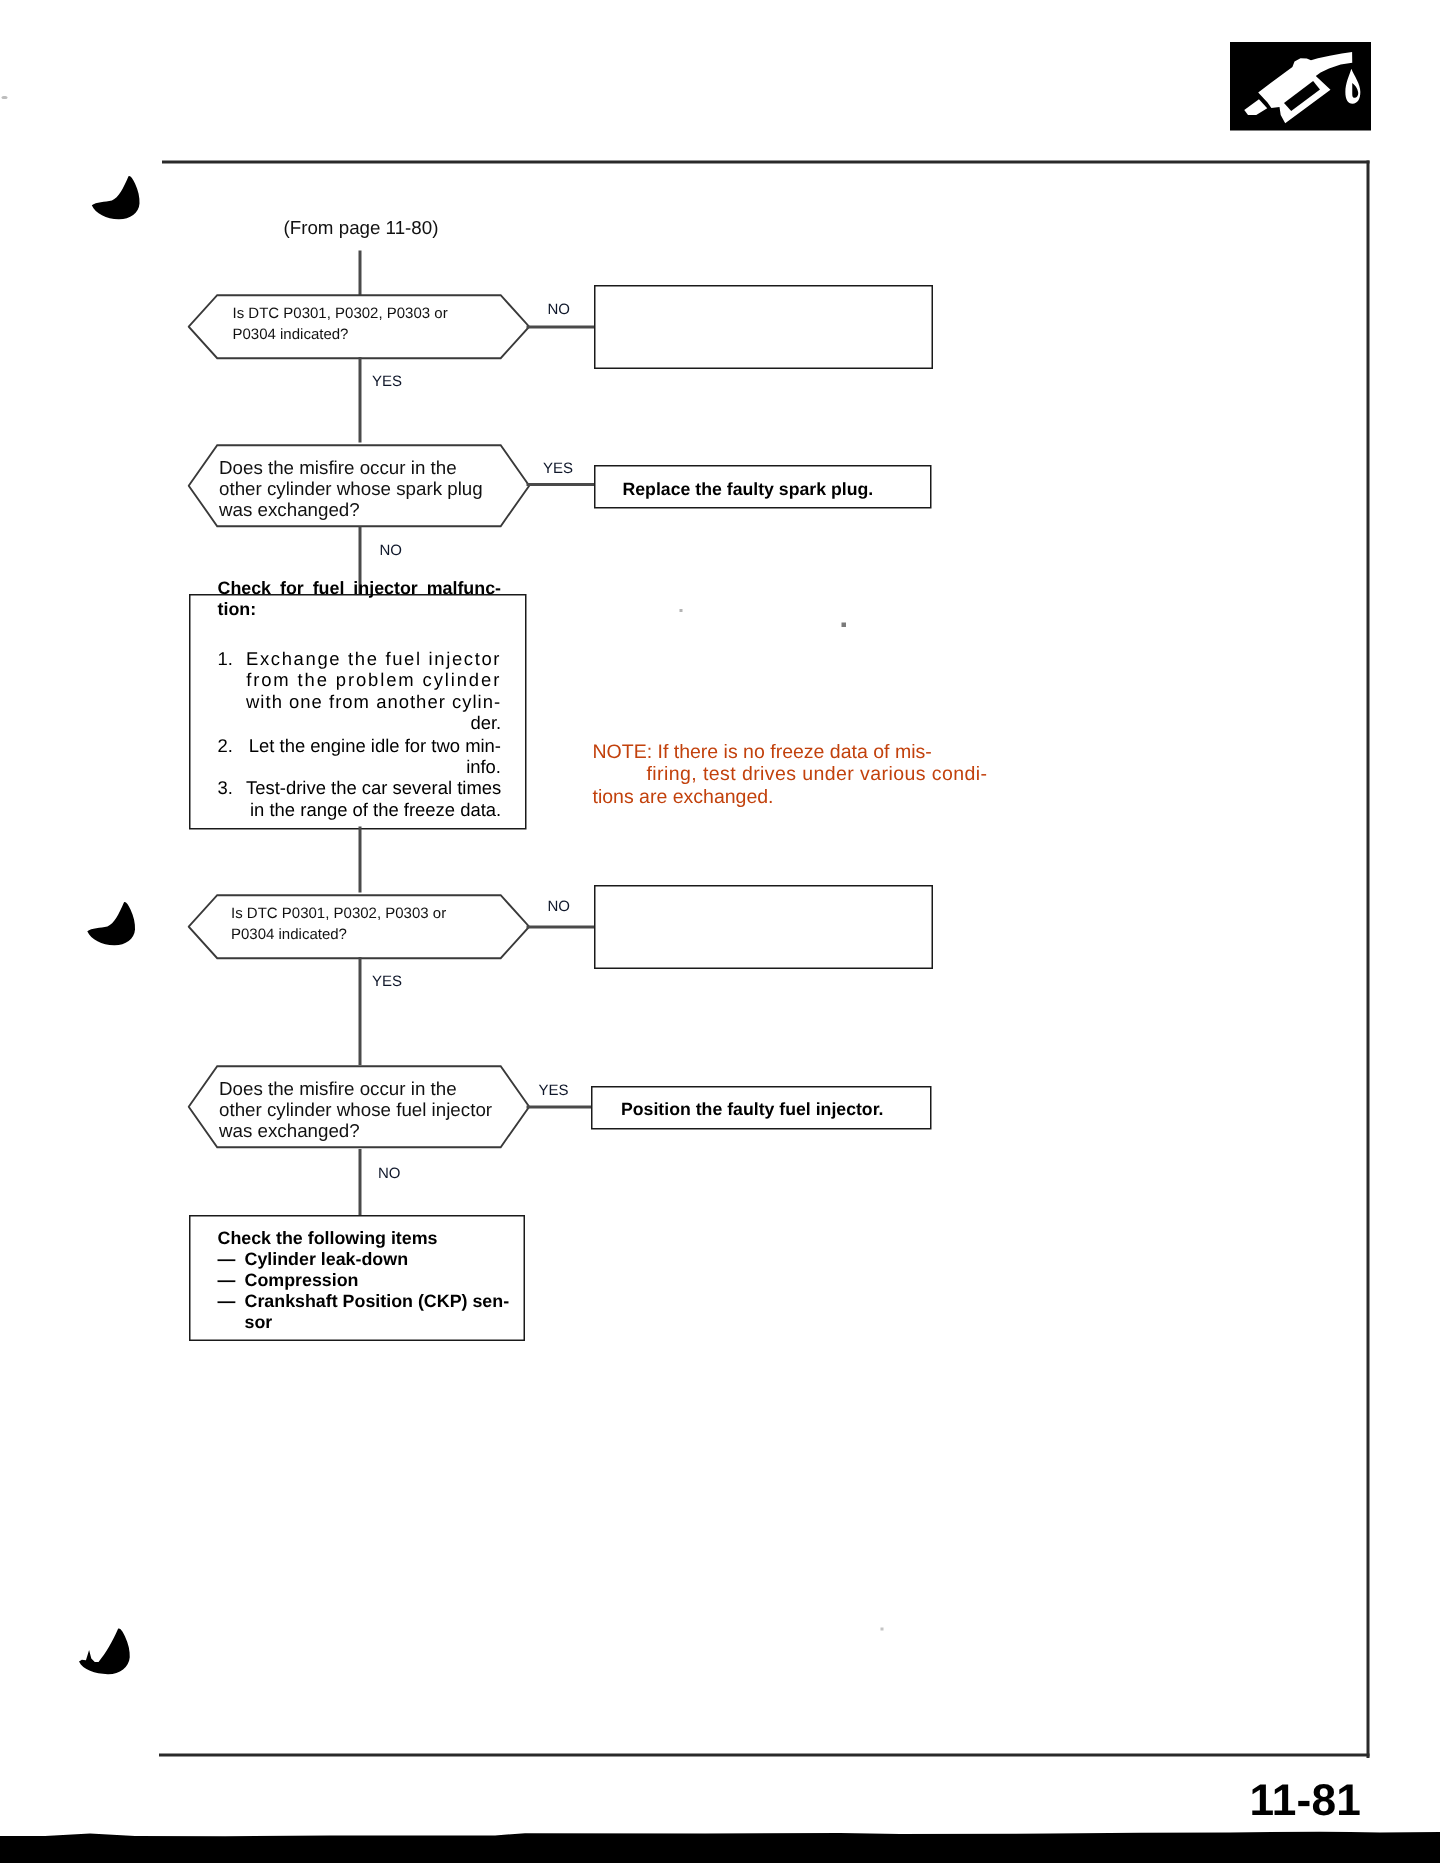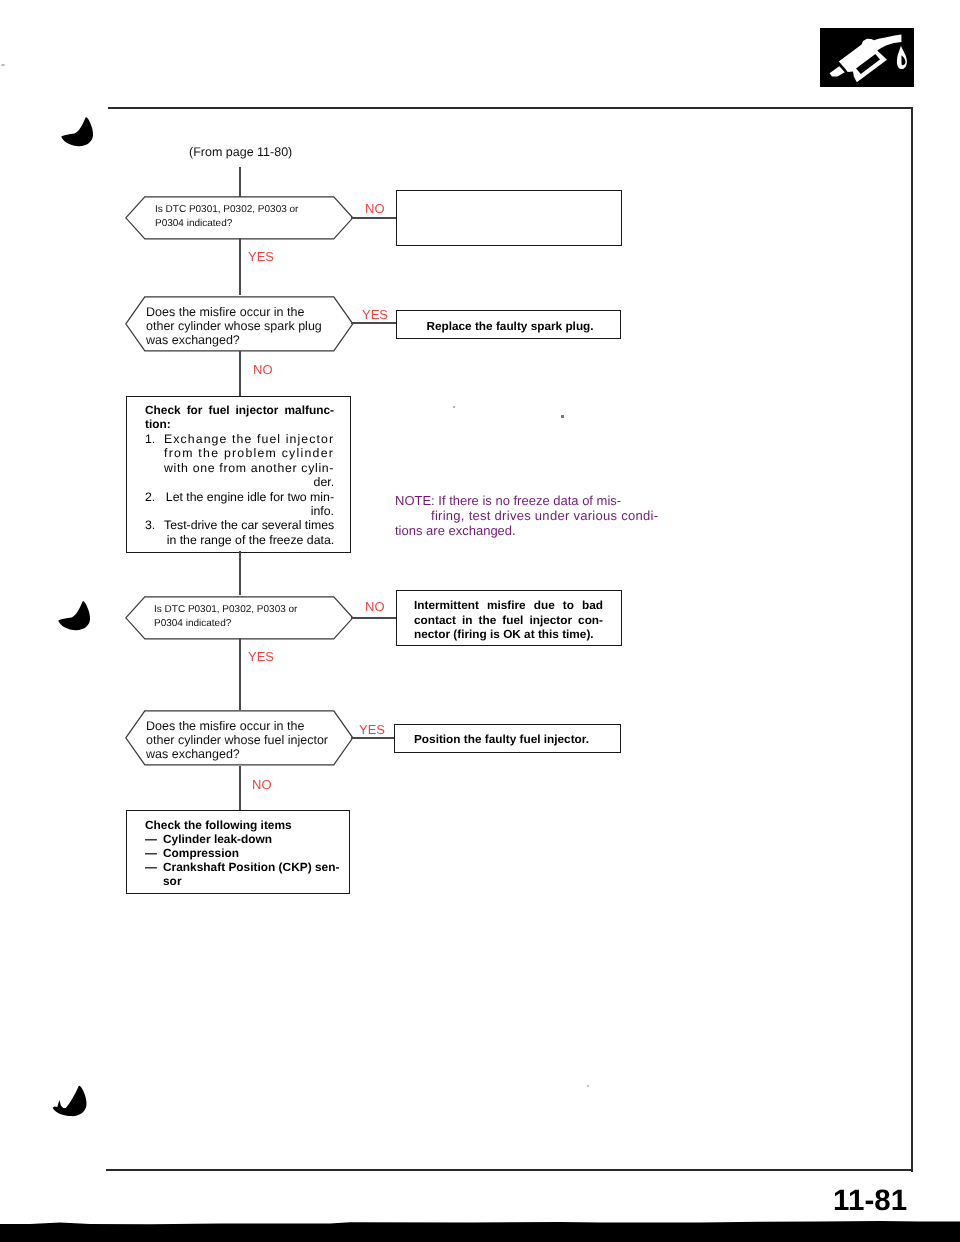--- a/index.html
+++ b/index.html
@@ -34,23 +34,23 @@
   
   .hex{position:absolute;}
   .hexlabel{position:absolute;font-size:12.5px;line-height:14.1px;color:#111;white-space:nowrap;}
   .hexlabel.sm{font-size:10px;line-height:14.4px;}
   .box{position:absolute;border:1.4px solid #1a1a1a;box-sizing:border-box;background:#fff;}
   .boxtxt{position:absolute;font-weight:bold;font-size:11.8px;line-height:14.5px;color:#000;}
   .j{text-align:justify;text-align-last:justify;}
   .nw{white-space:nowrap;text-align:right;}
   .vline{position:absolute;background:#4a4a4a;width:1.7px;}
   .hline{position:absolute;background:#4a4a4a;height:1.5px;}
-  .yn{position:absolute;font-size:13px;color:#ef4444;line-height:1;}
+  .yn{position:absolute;font-size:10px;color:#0f172a;line-height:1;}
   .plaintxt{position:absolute;font-size:12.5px;line-height:15.6px;color:#111;white-space:nowrap;}
-  .note{position:absolute;font-size:13px;line-height:14.8px;color:#701a75;white-space:nowrap;}
+  .note{position:absolute;font-size:13px;line-height:14.8px;color:#c2410c;white-space:nowrap;}
 </style>
 </head>
 <body>
 
 <div class="page">
 
   <div class="rule-top"></div>
   <div class="rule-right"></div>
   <div class="rule-bottom"></div>
 
@@ -115,24 +115,24 @@
     <div>Does the misfire occur in the</div>
     <div>other cylinder whose spark plug</div>
     <div>was exchanged?</div>
   </div>
   <div class="hline" style="left:351px;top:322.3px;width:46px;"></div>
   <div class="yn" style="left:362px;top:308px;">YES</div>
   <div class="vline" style="left:239.2px;top:351px;height:45px;"></div>
   <div class="yn" style="left:253px;top:363px;">NO</div>
 
   <div class="box" style="left:396px;top:310px;width:225px;height:29px;"></div>
-  <div class="boxtxt" style="left:415px;top:319px;width:190px;text-align:center;">Replace the faulty spark plug.</div>
+  <div class="boxtxt" style="left:415px;top:319px;width:190px;text-align:left;">Replace the faulty spark plug.</div>
 
   <div class="box" style="left:126px;top:396px;width:225px;height:157px;"></div>
-  <div style="position:absolute;left:145px;top:403px;font-size:11.9px;line-height:14.2px;font-weight:bold;width:189px;">
+  <div style="position:absolute;left:145px;top:385px;font-size:11.9px;line-height:14.2px;font-weight:bold;width:189px;">
     <div class="j">Check for fuel injector malfunc-</div>
     <div>tion:</div>
   </div>
   <div style="position:absolute;left:145px;top:432px;font-size:12.3px;line-height:14.4px;width:189px;">
     <div style="display:flex;">
       <span style="width:19px;flex:none;">1.</span>
       <span style="flex:1;">
         <span class="nw" style="display:block;letter-spacing:1.10px;">Exchange the fuel injector</span>
         <span class="nw" style="display:block;letter-spacing:1.25px;">from the problem cylinder</span>
         <span class="nw" style="display:block;letter-spacing:0.68px;">with one from another cylin-</span>
@@ -169,25 +169,20 @@
   <div class="hexlabel sm" style="left:154px;top:603px;">
     <div>Is DTC P0301, P0302, P0303 or</div>
     <div>P0304 indicated?</div>
   </div>
   <div class="hline" style="left:351px;top:617.3px;width:46px;"></div>
   <div class="yn" style="left:365px;top:600px;">NO</div>
   <div class="vline" style="left:239.2px;top:638px;height:72px;"></div>
   <div class="yn" style="left:248px;top:650px;">YES</div>
 
   <div class="box" style="left:396px;top:590px;width:226px;height:56px;"></div>
-  <div class="boxtxt" style="left:414px;top:598px;width:189px;">
-    <div class="j">Intermittent misfire due to bad</div>
-    <div class="j">contact in the fuel injector con-</div>
-    <div>nector (firing is OK at this time).</div>
-  </div>
 
   <svg class="hex" style="left:125px;top:709px;" width="229" height="58" viewBox="0 0 229 58">
     <polygon points="0.8,28.8 19.8,1.8 208.8,1.8 227.8,28.8 208.8,55.8 19.8,55.8" fill="#fff" stroke="#3a3a3a" stroke-width="1.25"></polygon>
   </svg>
   <div class="hexlabel" style="left:146px;top:719px;">
     <div>Does the misfire occur in the</div>
     <div>other cylinder whose fuel injector</div>
     <div>was exchanged?</div>
   </div>
   <div class="hline" style="left:351px;top:737.3px;width:44px;"></div>

